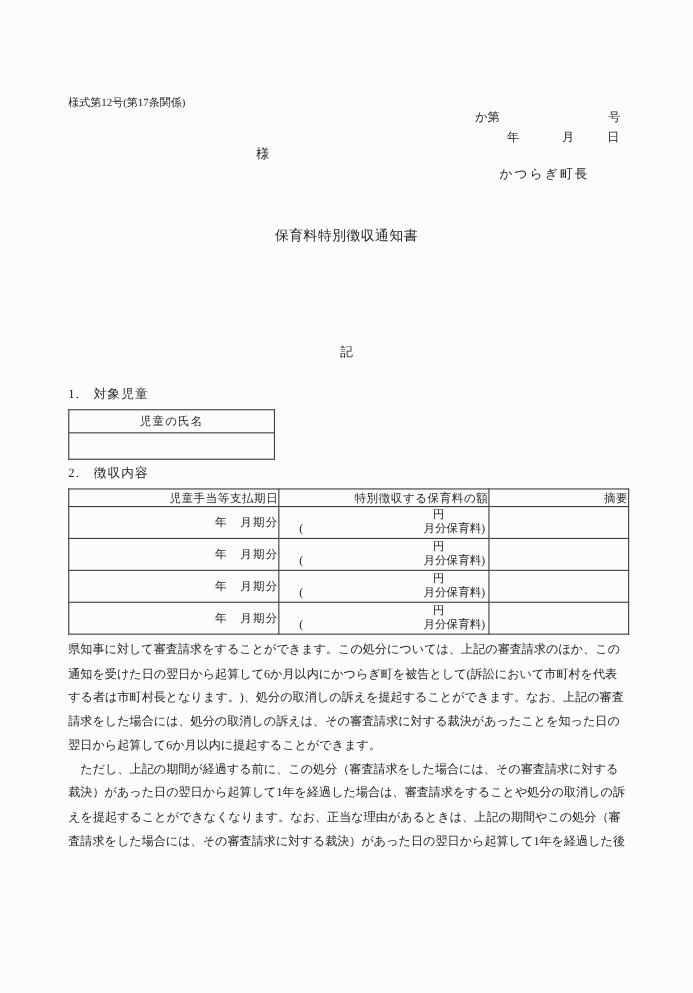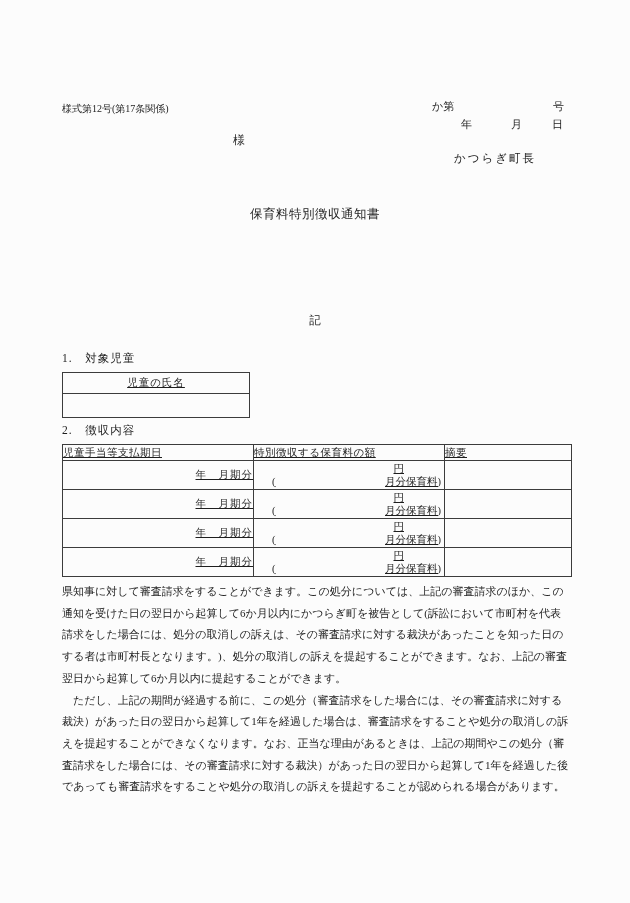--- a/index.html
+++ b/index.html
@@ -7,21 +7,21 @@
     position:relative;
     width:630px; height:903px;
     margin:0 auto;
     background:#fcfcfc;
     font-family:"Liberation Serif","DejaVu Serif",serif;
     color:#1e1e1e;
     overflow:hidden;
   }
   .abs { position:absolute; }
 
-  .form-number { left:62px; top:86px; font-size:10px;margin-top:16px; }
+  .form-number { left:62px; top:86px; font-size:10px; }
   .ref-prefix  { left:432px; top:99px;  font-size:11px; }
   .ref-suffix  { left:553px; top:99px;  font-size:11px; }
   .date-year   { left:461px; top:117px; font-size:11px; }
   .date-month  { left:511px; top:117px; font-size:11px; }
   .date-day    { left:552px; top:117px; font-size:11px; }
   .addressee   { left:233px; top:132px; font-size:12px; }
   .sender      { left:411px; top:151px; font-size:11.5px; letter-spacing:2px;margin-left:43px; }
 
   .doc-title {
     left:0; top:206px; width:630px;
@@ -32,34 +32,34 @@
     font-size:11.5px; line-height:21px; white-space:nowrap;
   }
   .record-marker {
     left:0; top:313px; width:630px;
     text-align:center; font-size:11.5px;
   }
   .sec-heading { font-size:11.5px; letter-spacing:1px; }
   .sec1-heading { left:62px; top:351px; }
   .sec2-heading { left:62px; top:423px; }
 
-  table { border-collapse:collapse; table-layout:fixed;text-decoration:underline; }
+  table { border-collapse:collapse; table-layout:fixed; }
   th, td {
     border:1px solid #3c3c3c;
     font-weight:normal;
     font-size:10.5px;
     padding:0;
     vertical-align:middle;
   }
   .table1 { left:62px; top:372px; width:188px; }
   .table1 th { height:20px; text-align:center; letter-spacing:1px; }
   .table1 td { height:23px; }
 
   .table2 { left:62px; top:444px; width:506px; }
-  .table2 th { height:15px; text-align:left; letter-spacing:0.5px; }
+  .table2 th { height:15px; text-align:right; letter-spacing:0.5px; }
   .table2 td.period  { height:28px; text-align:right; letter-spacing:1px; }
   .col-a { width:190px; }
   .col-b { width:190px; }
   .col-c { width:126px;margin-left:16px; }
   .amt-top    { text-align:right; padding-right:40px; line-height:12px; }
   .amt-bottom { display:flex; justify-content:space-between;
                 padding:0 3px 0 18px; line-height:13px; }
 
   .notice-text {
     left:62px; top:581px; width:512px;
@@ -153,23 +153,22 @@
         </div>
       </td>
       <td></td>
     </tr>
   </tbody>
     </table>
 
   <div class="abs notice-text">
     <div>県知事に対して審査請求をすることができます。この処分については、上記の審査請求のほか、この</div>
     <div>通知を受けた日の翌日から起算して6か月以内にかつらぎ町を被告として(訴訟において市町村を代表</div>
+    <div>する者は市町村長となります。)、処分の取消しの訴えを提起することができます。なお、上記の審査</div>
     <div>請求をした場合には、処分の取消しの訴えは、その審査請求に対する裁決があったことを知った日の</div>
-    <div>する者は市町村長となります。)、処分の取消しの訴えを提起することができます。なお、上記の審査</div>
     <div>翌日から起算して6か月以内に提起することができます。</div>
     <div>　ただし、上記の期間が経過する前に、この処分（審査請求をした場合には、その審査請求に対する</div>
     <div>裁決）があった日の翌日から起算して1年を経過した場合は、審査請求をすることや処分の取消しの訴</div>
     <div>えを提起することができなくなります。なお、正当な理由があるときは、上記の期間やこの処分（審</div>
     <div>査請求をした場合には、その審査請求に対する裁決）があった日の翌日から起算して1年を経過した後</div>
-    <div>であっても審査請求をすることや処分の取消しの訴えを提起することが認められる場合があります。</div>
   </div>
 
 </div>
 
 </body></html>

